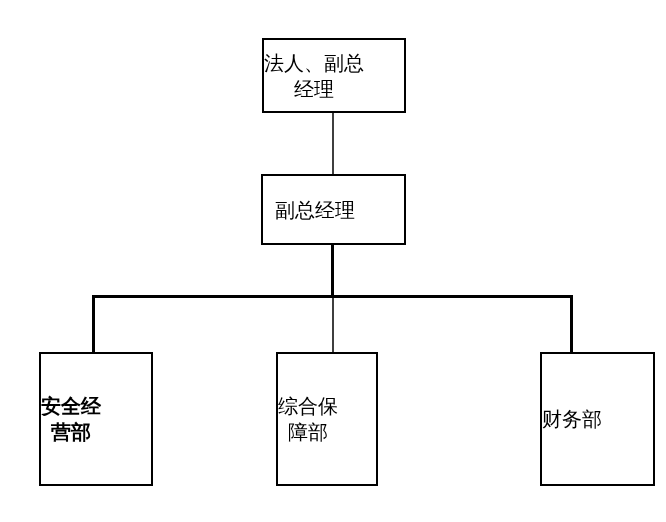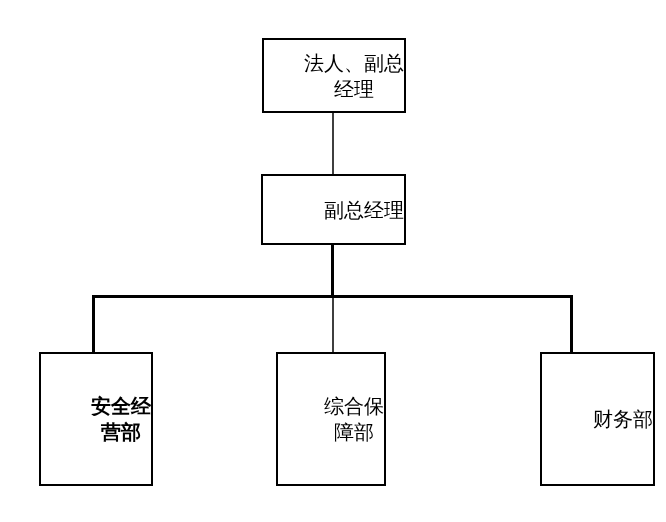--- a/index.html
+++ b/index.html
@@ -11,31 +11,31 @@
     font-family: "Liberation Sans", sans-serif;
     overflow: hidden;
   }
   .node {
     position: absolute;
     box-sizing: border-box;
     border: 2px solid #000000;
     background: #ffffff;
     display: flex;
     align-items: center;
-    justify-content: flex-end;
+    justify-content: flex-start;
     text-align: center;
     color: #000000;
     font-size: 20px;
     line-height: 26px;
     white-space: pre-line;
   }
   #node-root   { left: 262px; top: 38px;  width: 144px; height: 75px; }
-  #node-deputy { left: 261px; top: 174px; width: 145px; height: 71px; }
+  #node-deputy { left: 261px; top: 174px; width: 145px; height: 71px; padding-left: 12px; }
   #node-b1     { left: 39px;  top: 352px; width: 114px; height: 134px; font-weight: bold; }
-  #node-b2     { left: 276px; top: 352px; width: 110px; height: 134px; }
+  #node-b2     { left: 276px; top: 352px; width: 102px; height: 134px; }
   #node-b3     { left: 540px; top: 352px; width: 115px; height: 134px; }
 
   .line { position: absolute; background: #000000; }
   .line.thin { background: #3f3f3f; }
   #conn-root-deputy { left: 332px; top: 113px; width: 2px;   height: 61px; }
   #conn-trunk       { left: 331px; top: 245px; width: 3px;   height: 52px; }
   #conn-rail        { left: 92px;  top: 295px; width: 481px; height: 3px;  }
   #conn-drop-left   { left: 92px;  top: 295px; width: 3px;   height: 57px; }
   #conn-drop-center { left: 332px; top: 298px; width: 2px;   height: 54px; }
   #conn-drop-right  { left: 570px; top: 295px; width: 3px;   height: 57px; }

